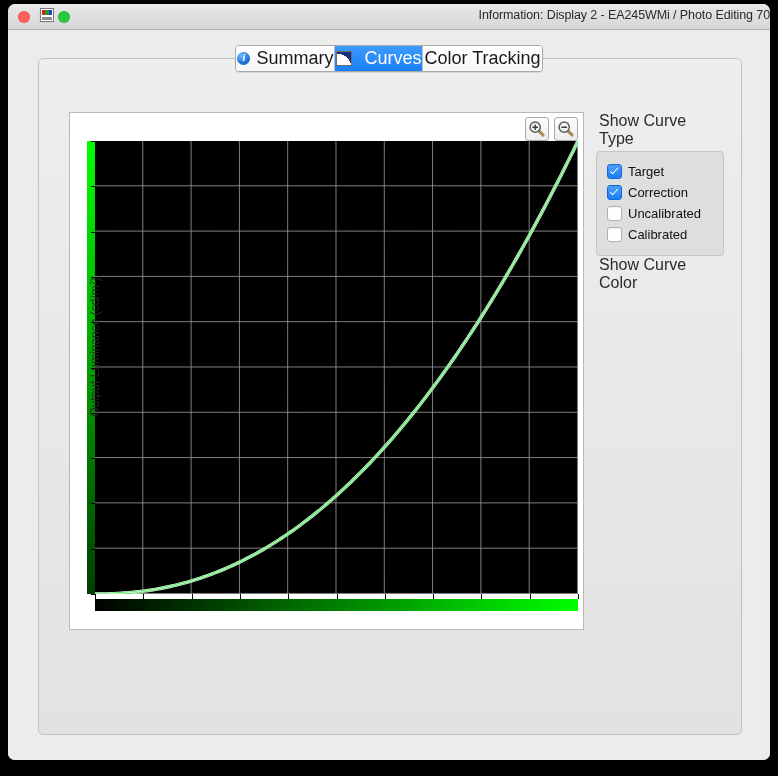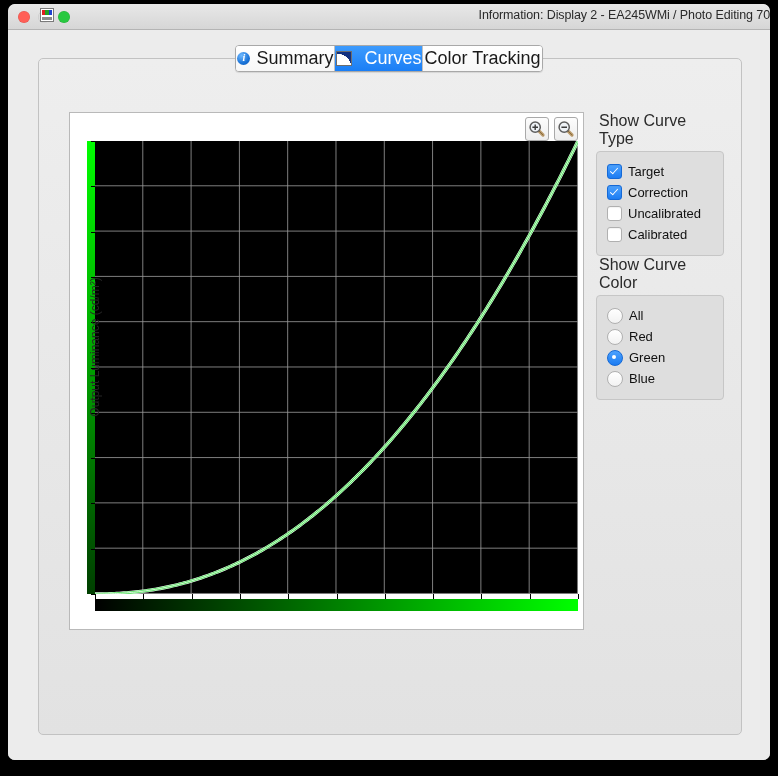--- a/index.html
+++ b/index.html
@@ -434,38 +434,20 @@
               <span class="cbox"></span>
               <span class="opt-label">Uncalibrated</span>
             </div>
             <div class="opt">
               <span class="cbox"></span>
               <span class="opt-label">Calibrated</span>
             </div>
           </div>
 
         <div class="group-title spaced-title" style="">Show Curve Color</div>
-        <div class="group-box" id="color-box">
-            <div class="opt">
-              <span class="rbox"></span>
-              <span class="opt-label">All</span>
-            </div>
-            <div class="opt">
-              <span class="rbox"></span>
-              <span class="opt-label">Red</span>
-            </div>
-            <div class="opt">
-              <span class="rbox on"></span>
-              <span class="opt-label">Green</span>
-            </div>
-            <div class="opt">
-              <span class="rbox"></span>
-              <span class="opt-label">Blue</span>
-            </div>
-          </div>
       </div>
 
     </div>
 
     <div id="tabbar">
       <div class="tabs" id="tabs">
           <div class="tab">
             <span class="ic ic-info"></span>
             <span class="tab-label">Summary</span>
           </div>

